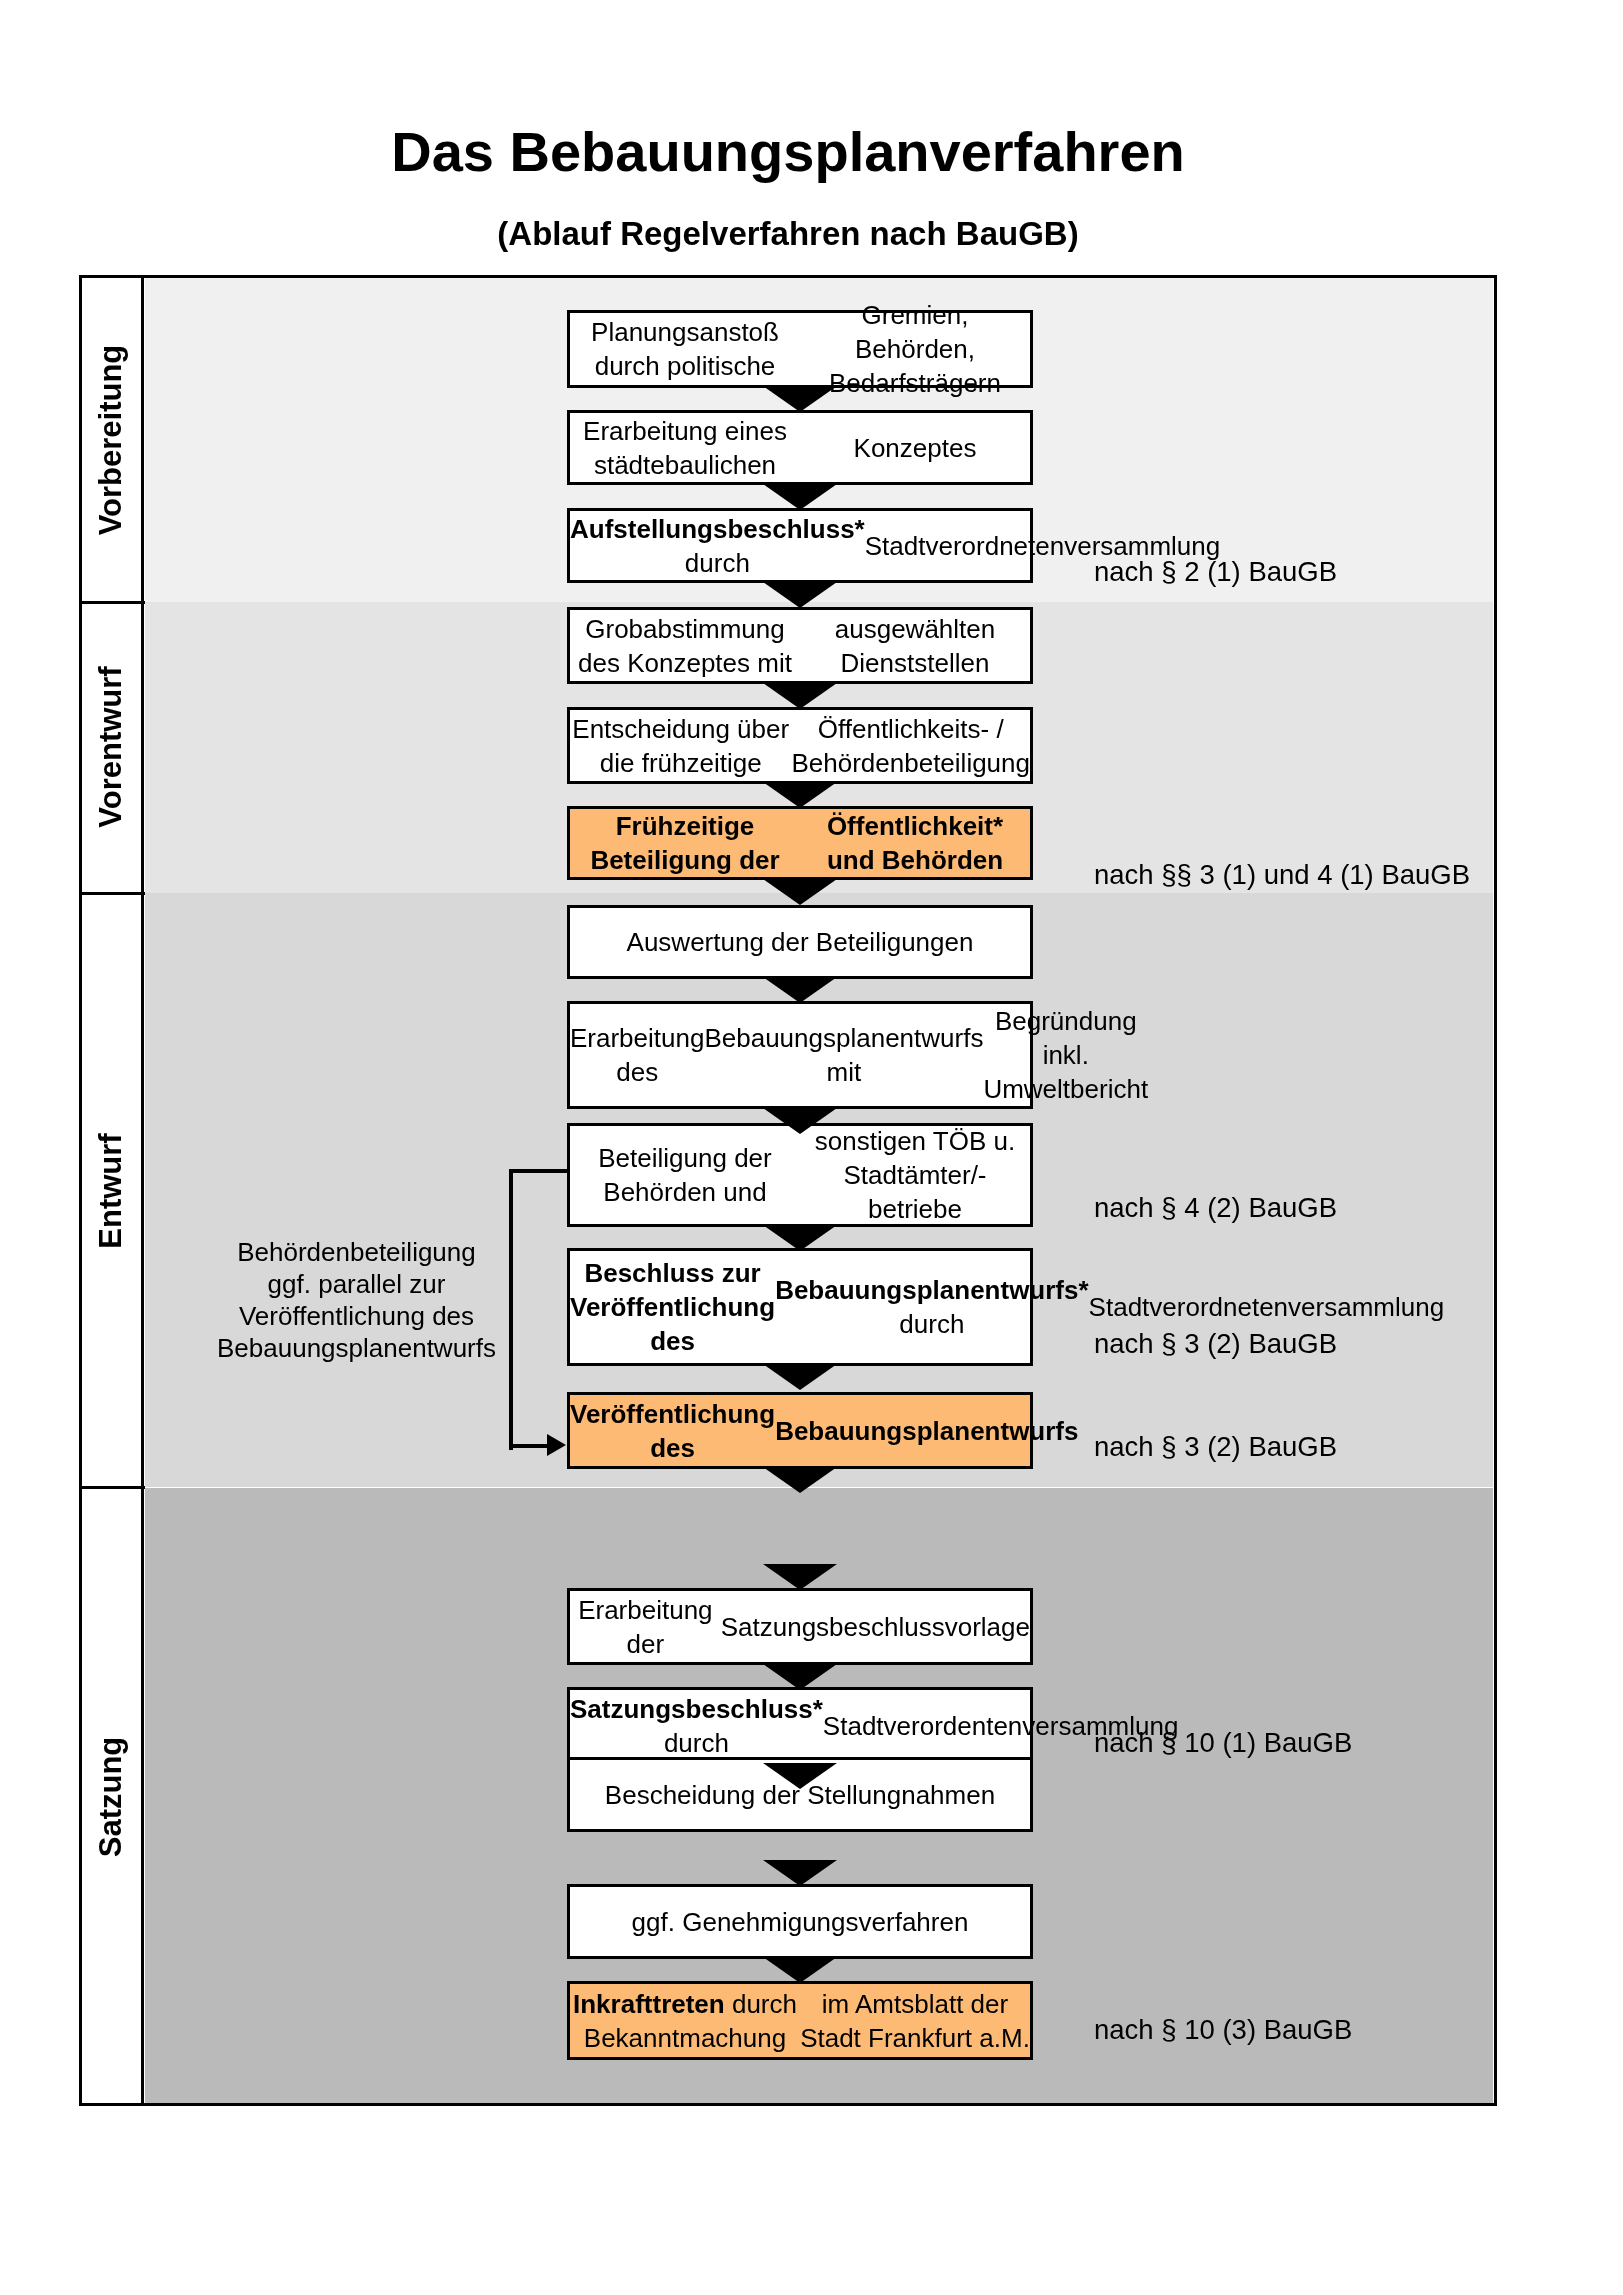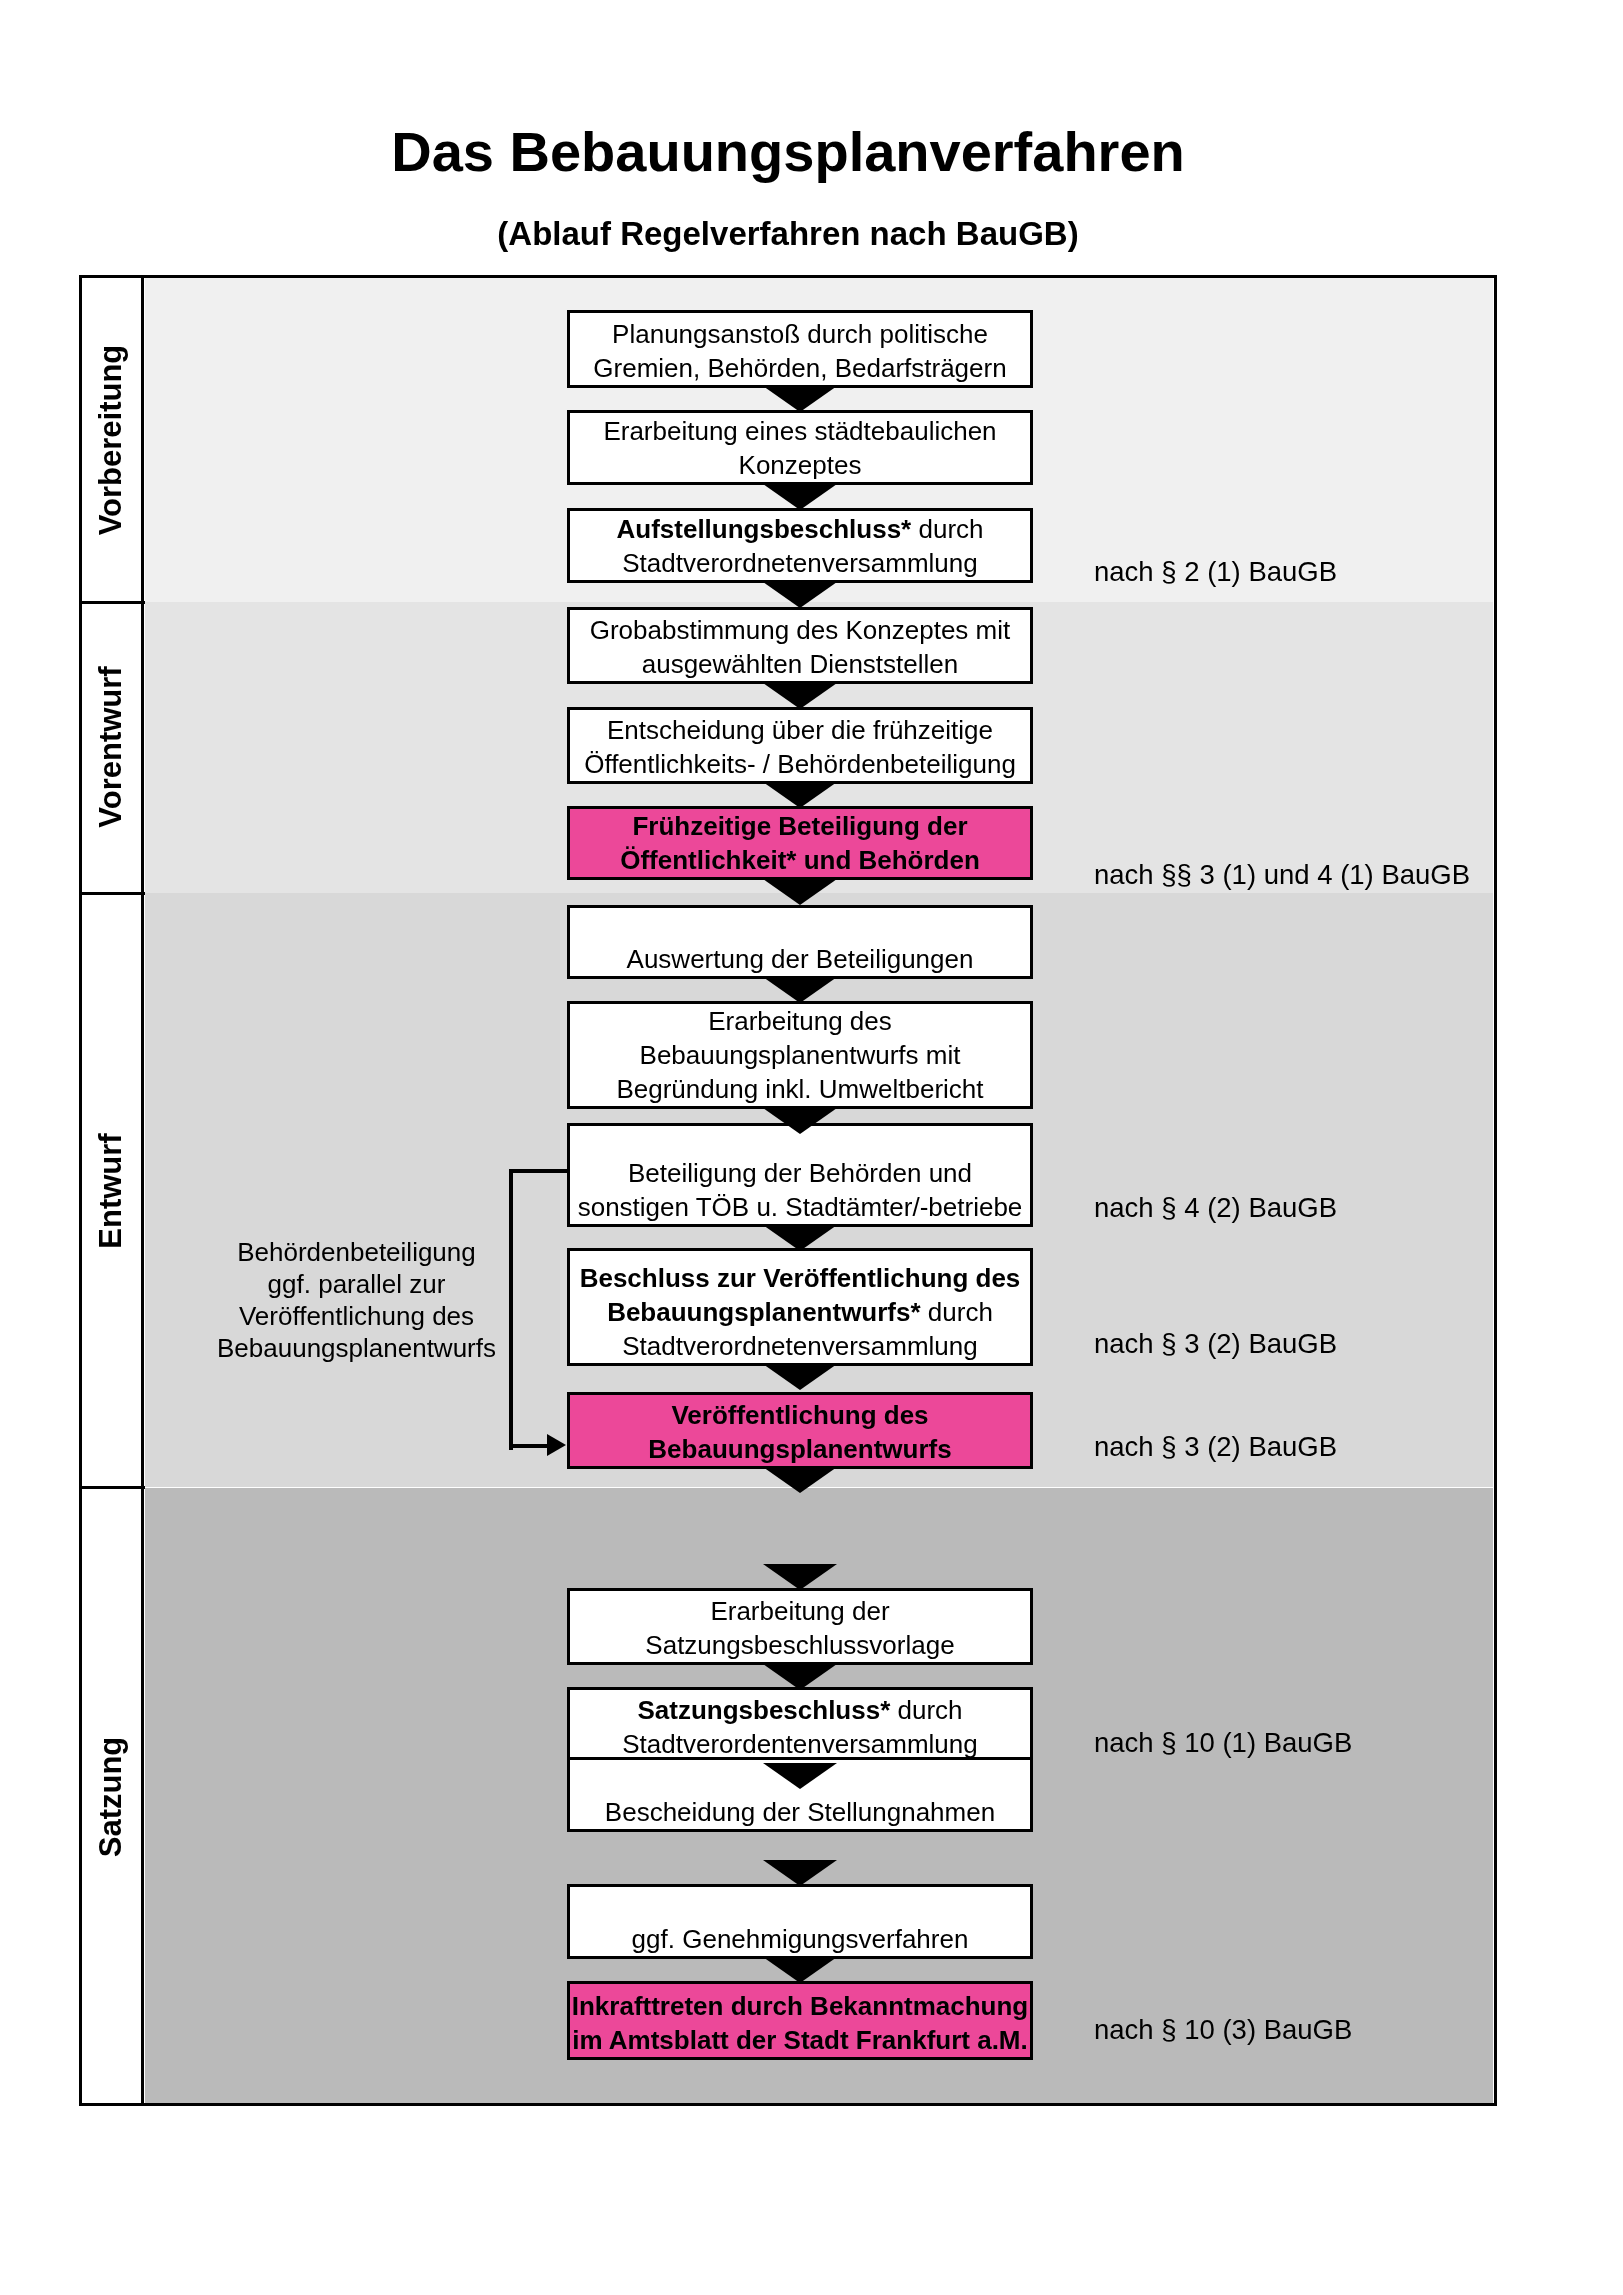--- a/index.html
+++ b/index.html
@@ -21,23 +21,23 @@
   .band.b4{top:1488px;height:615px;background:#bababa;}
 
   .labelcol-sep{position:absolute;left:141px;top:275px;width:3.3px;height:1831px;background:#000;}
   .cell-div{position:absolute;left:82px;width:63px;height:3.3px;background:#000;}
 
   .phase-label{position:absolute;left:111px;transform:translate(-50%,-50%) rotate(-90deg);
                font-size:31px;font-weight:bold;white-space:nowrap;}
 
   .step{position:absolute;left:567px;width:466px;box-sizing:border-box;
         border:3.9px solid #000;background:#ffffff;
-        display:flex;flex-direction:column;justify-content:flex-end;align-items:center;
+        display:flex;flex-direction:row;justify-content:space-between;align-items:center;
         text-align:center;font-size:26px;line-height:34px;}
-  .step.hl{background:#ec4899;font-weight:bold;}
+  .step.hl{background:#fdba74;font-weight:normal;}
   .step .line{width:100%;}
 
   .darr{position:absolute;width:0;height:0;left:763px;
         border-left:37px solid transparent;border-right:37px solid transparent;
         border-top:26px solid #000;}
 
   .annot{position:absolute;left:1094px;font-size:27.5px;white-space:nowrap;}
 
   .sidenote{position:absolute;left:173px;top:1236px;width:367px;text-align:center;
             font-size:26px;line-height:32px;}

